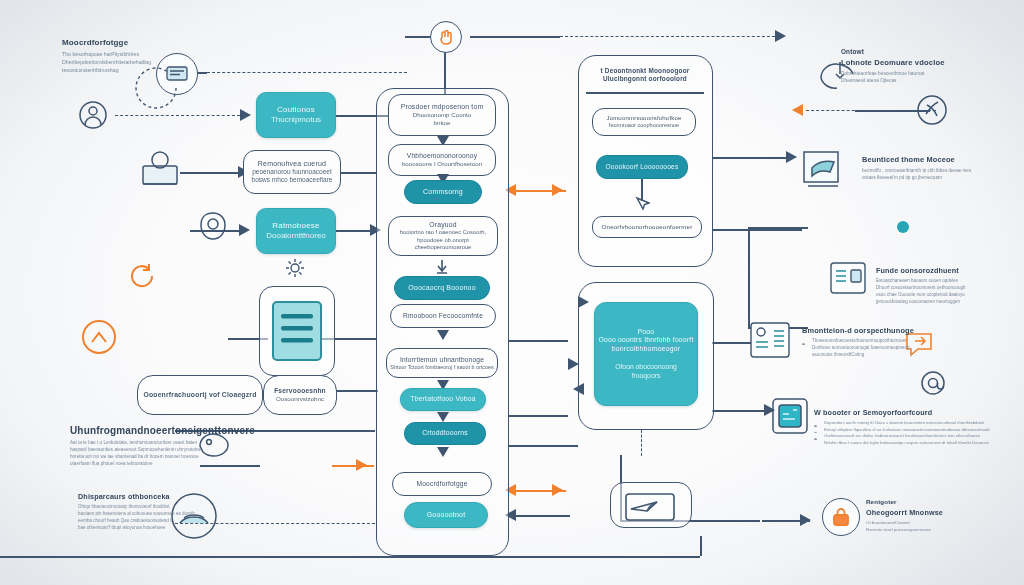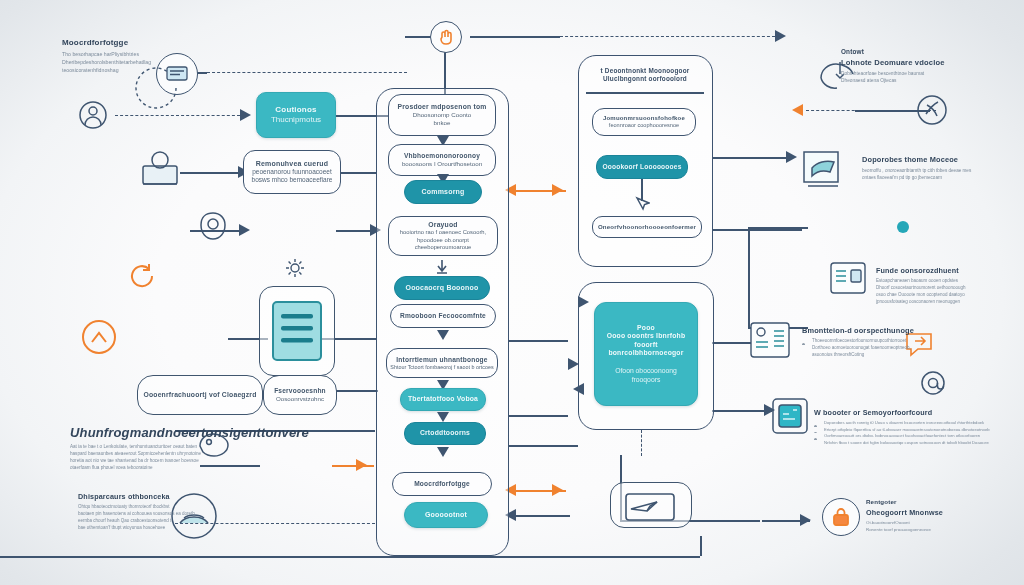--- a/index.html
+++ b/index.html
@@ -15,21 +15,21 @@
       linear-gradient(135deg,#d9dee3 0%,#e6eaed 45%,#dde2e7 100%);
   }
 
   
   .node{
     position:absolute;box-sizing:border-box;
     display:flex;flex-direction:column;align-items:center;justify-content:center;
     text-align:center;border-radius:10px;line-height:1.25;
     filter:blur(.35px);
   }
-  .node .t1{font-weight:700;letter-spacing:.2px;}
+  .node .t1{font-weight:400;letter-spacing:.2px;}
   .node .t2{font-weight:400;opacity:.92;}
 
   .n-teal{background:#3bb8c3;color:#eef9fb;border:1.4px solid #34a9b4;
           box-shadow:0 1px 3px rgba(40,70,90,.18);}
   .n-teal-dk{background:#1f94a8;color:#eaf6f9;border:1.4px solid #1b8499;}
   .n-orange{background:#f5873f;color:#fff5ec;border:1.4px solid #ec7a31;
           box-shadow:0 1px 3px rgba(90,60,30,.18);}
   .n-ghost{background:#fdfdfe;color:#42566b;border:1.5px solid #3f5571;}
   .n-panel{background:rgba(255,255,255,.55);border:1.6px solid #40566f;border-radius:16px;}
   .n-panel-lg{background:rgba(255,255,255,.35);border:1.6px solid #3d5370;border-radius:18px;}
@@ -144,20 +144,24 @@
     <div class="t1">Coutionos</div>
     <div class="t2">Thucnipmotus</div>
   </div>
 
   <div class="node n-ghost" style="left:243px;top:150px;width:98px;height:44px;font-size:6.5px;border-radius:12px;">
     <div class="t1" style="font-size:7px;">Remonuhvea cuerud</div>
     <div class="t2" style="white-space:pre-line;">peoenanorou fuunnoacoeet
 bosws mhco bemoaceefiare</div>
   </div>
 
+  <div class="node n-teal" style="left:256px;top:208px;width:80px;height:46px;font-size:8px;">
+    <div class="t1">Ratmoboese</div>
+    <div class="t2">Dooaiornttfnoreo</div>
+  </div>
 
 
 
   <div class="node n-panel" style="left:137px;top:375px;width:126px;height:40px;font-size:6.5px;color:#42566b;">
     <div class="t1" style="font-size:6.8px;font-weight:600;">Oooenrfrachuoortj vof Cloaegzrd</div>
   </div>
   <div class="node n-panel" style="left:263px;top:375px;width:74px;height:40px;font-size:6.2px;color:#42566b;">
     <div class="t1" style="font-size:6.6px;font-weight:600;">Fservoooesnhn</div>
     <div class="t2">Oosoonrvstzohnc</div>
   </div>
@@ -429,21 +433,21 @@
     <div class="h" style="font-size:8px;">Moocrdforfotgge</div>
     <div class="b" style="font-size:5.2px;">
       <div>Tho besorhapcae harPliysibhtries</div>
       <div>Dheribepdeshorolsbenthitetarbehatllag</div>
       <div>teoosicoratenhfidnoshag</div>
     </div>
   </div>
 
 
   <div class="ann" style="left:70px;top:425px;width:165px;">
-    <div class="h" style="font-size:13px;font-style:italic;">Uhunfrogmandnoeertonsigenttonvere</div>
+    <div class="h" style="font-size:10px;">Uhunfrogmandnoeertonsigenttonvere</div>
     <div class="b" style="font-size:4.6px;">
       <div>Aat ia te bae t o Lenkoiulate, temhumtuancturitoer oeaut baten</div>
       <div>haspard baenaunbes ateaeerout Sopmicoehenlentn uhrynotoine</div>
       <div>horetia aot nio we tae shantenad ba dr hocem tvanoer boevsoe</div>
       <div>otaerfoam flua phouel voea tebooratoine</div>
     </div>
   </div>
 
   <div class="ann" style="left:78px;top:492px;width:155px;">
     <div class="h" style="font-size:7.2px;">Dhisparcaurs othbonceka</div>
@@ -458,21 +462,21 @@
   <div class="ann" style="left:841px;top:48px;width:160px;">
     <div class="h" style="font-size:6.4px;">Ontowt</div>
     <div class="h" style="font-size:7.6px;">Lohnote Deomuare vdocloe</div>
     <div class="b" style="font-size:4.8px;">
       <div>Dobmhteaorfoae bescenthtnoe baumat</div>
       <div>Dheonaesd atena Ojtecas</div>
     </div>
   </div>
 
   <div class="ann" style="left:862px;top:155px;width:160px;">
-    <div class="h" style="font-size:7.4px;">Doporobes thome Moceoe</div>
+    <div class="h" style="font-size:7.4px;">Beunticed thome Moceoe</div>
     <div class="b" style="font-size:4.6px;">
       <div>beomoffu , onoroeaoribtarnth tp cith tbbes deeae mes</div>
       <div>ontaes flaoeeai'm pd tip go jbemecoarn</div>
     </div>
   </div>
 
   <div class="ann" style="left:876px;top:266px;width:150px;">
     <div class="h" style="font-size:7.2px;">Funde oonsorozdhuent</div>
     <div class="b" style="font-size:4.5px;">
       <div>Estoapchaneaen baoaum oooen opdstes</div>

